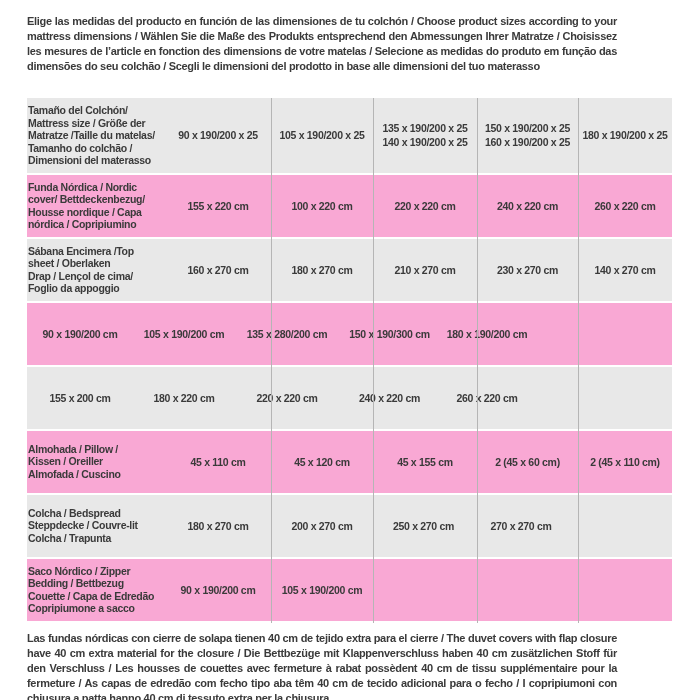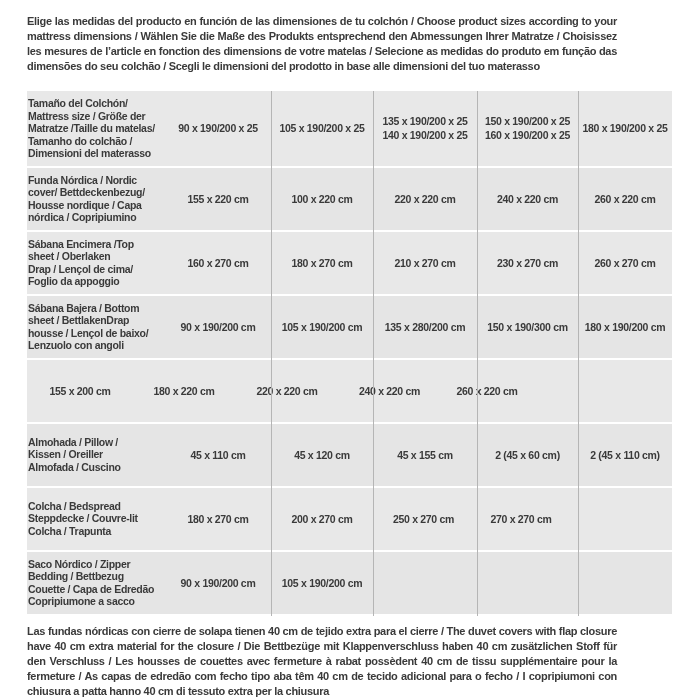--- a/index.html
+++ b/index.html
@@ -23,31 +23,31 @@
   .intro, .footnote {
     font-size: 11px;
     font-weight: bold;
     line-height: 15px;
     text-align: justify;
     letter-spacing: -0.3px;
     color: #3a3a3a;
   }
   .size-table {
     position: relative;
-    margin-top: 17px;
+    margin-top: 24px;
     width: 645px;
   }
   .row {
     display: flex;
     align-items: stretch;
     background: #e8e8e8;
     border-bottom: 2px solid #ffffff;
     min-height: 62px;
   }
-  .row.white { background: #e5e5e5; }
+  .row.white { background: #f9a8d4; }
   .cell-label {
     box-sizing: border-box;
     width: 138px;
     padding: 6px 4px 6px 1px;
     font-size: 10.5px;
     font-weight: bold;
     line-height: 12.5px;
     letter-spacing: -0.3px;
     white-space: pre-line;
     display: flex;
@@ -124,28 +124,24 @@
 
     <div class="row">
       <div class="cell-label">Sábana Encimera /Top
 sheet / Oberlaken
 Drap / Lençol de cima/
 Foglio da appoggio</div>
       <div class="cell c1">160 x 270 cm</div>
       <div class="cell c2">180 x 270 cm</div>
       <div class="cell c3">210 x 270 cm</div>
       <div class="cell c4">230 x 270 cm</div>
-      <div class="cell c5">260 x 270 cm</div>
+      <div class="cell c5">140 x 270 cm</div>
     </div>
 
     <div class="row white">
-      <div class="cell-label">Sábana Bajera / Bottom
-sheet / BettlakenDrap
-housse / Lençol de baixo/
-Lenzuolo con angoli</div>
       <div class="cell c1">90 x 190/200 cm</div>
       <div class="cell c2">105 x 190/200 cm</div>
       <div class="cell c3">135 x 280/200 cm</div>
       <div class="cell c4">150 x 190/300 cm</div>
       <div class="cell c5">180 x 190/200 cm</div>
     </div>
 
     <div class="row">
       <div class="cell c1">155 x 200 cm</div>
       <div class="cell c2">180 x 220 cm</div>

